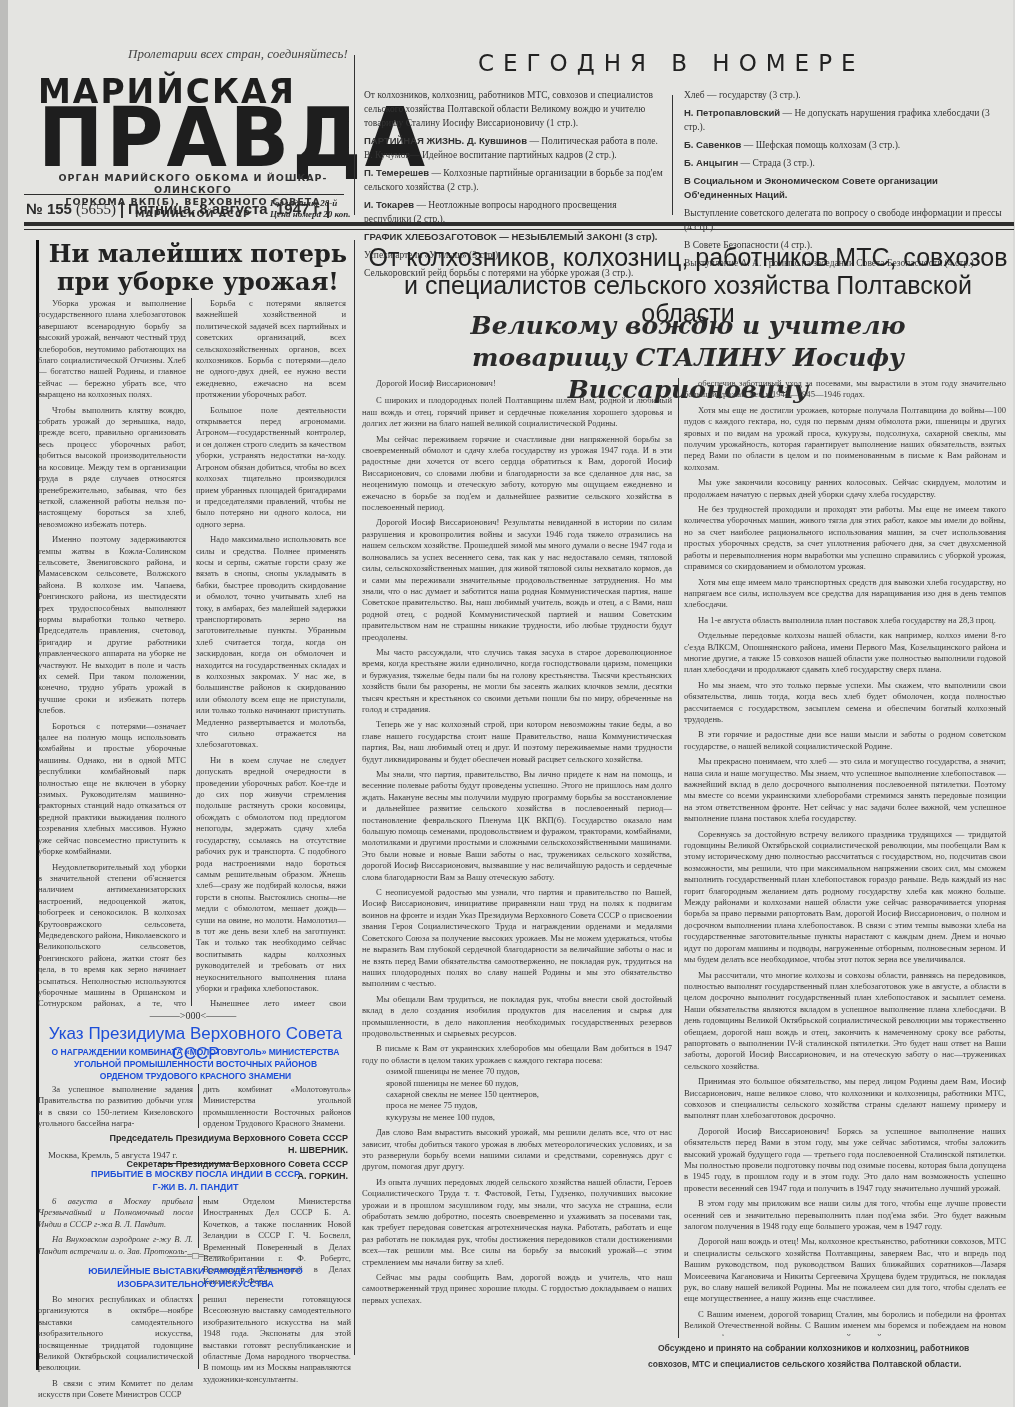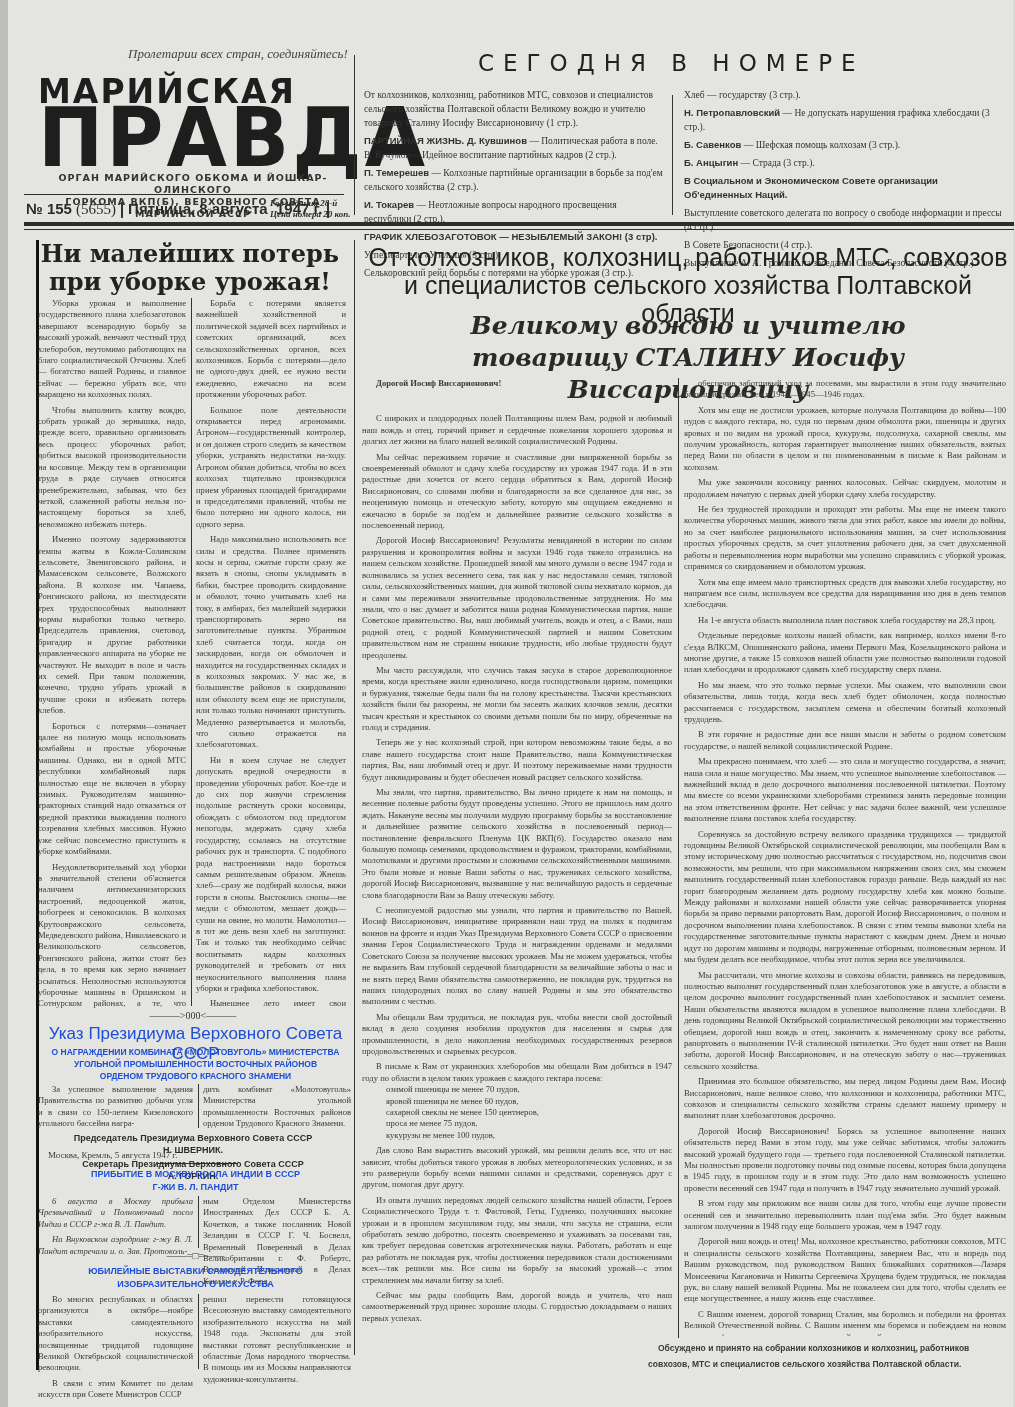--- a/index.html
+++ b/index.html
@@ -14,21 +14,21 @@
   .organ{left:40px;top:172px;width:290px;font-family:"DejaVu Sans",sans-serif;font-weight:bold;font-size:9.5px;line-height:12px;letter-spacing:1px;color:#333;text-align:center;}
   .rule{background:#2d2d2d;}
   .issue{left:18px;top:200px;font-family:"Liberation Sans",sans-serif;font-size:15px;font-weight:bold;color:#2b2b2b;}
   .issue .sep{display:inline-block;width:2px;height:16px;background:#333;vertical-align:middle;margin:0 5px;}
   .price{left:262px;top:198px;font-size:9px;line-height:11px;font-style:italic;font-weight:bold;}
   .today-title{left:470px;top:50px;font-family:"DejaVu Sans",sans-serif;font-size:23px;letter-spacing:9px;color:#222;}
   .toc{font-size:9.5px;line-height:14px;color:#333;}
   .toc p{margin:0 0 4px 0;}
   .toc b{font-family:"Liberation Sans",sans-serif;margin-top:8px;}
   .vline{background:#333;width:1px;}
-  .headline-left{left:32px;top:240px;width:300px;text-align:center;font-family:"DejaVu Serif",serif;font-weight:bold;font-size:24px;line-height:28px;color:#222;}
+  .headline-left{left:40px;top:240px;width:300px;text-align:center;font-family:"DejaVu Serif",serif;font-weight:bold;font-size:24px;line-height:28px;color:#222;}
   .main-head{left:350px;top:243px;width:660px;text-align:center;font-family:"Liberation Sans",sans-serif;font-size:25px;line-height:28px;color:#222;}
   .main-sub{left:350px;top:310px;width:660px;text-align:center;font-family:"DejaVu Serif",serif;font-style:italic;font-weight:bold;font-size:25px;line-height:32px;color:#2a2a2a;}
   .col{font-size:8.6px;line-height:11.4px;text-align:justify;color:#3a3a3a;overflow:hidden;}
   .col p{margin:0;text-indent:14px;}
   .col p.gap{margin-top:4px;}
   .sect-title{text-align:center;font-family:"Liberation Sans",sans-serif;font-weight:bold;color:#1d4ed8;}
   .deco{text-align:center;font-size:10px;color:#333;}
   .sig{font-family:"Liberation Sans",sans-serif;font-weight:bold;font-size:9px;line-height:12px;text-align:right;}
 </style>
 </head>
@@ -105,21 +105,21 @@
     <div>УГОЛЬНОЙ ПРОМЫШЛЕННОСТИ ВОСТОЧНЫХ РАЙОНОВ</div>
     <div>ОРДЕНОМ ТРУДОВОГО КРАСНОГО ЗНАМЕНИ</div>
   </div>
   <div class="abs col" style="left:30px;top:1084px;width:155px;">
       <p>За успешное выполнение задания Правительства по развитию добычи угля и в связи со 150-летием Кизеловского угольного бассейна награ-</p>
     </div>
   <div class="abs vline" style="left:190px;top:1084px;height:44px;"></div>
   <div class="abs col" style="left:195px;top:1084px;width:148px;">
       <p style="text-indent:0">дить комбинат «Молотовуголь» Министерства угольной промышленности Восточных районов орденом Трудового Красного Знамени.</p>
     </div>
-  <div class="abs sig" style="left:30px;top:1132px;width:310px;text-align:center;">
+  <div class="abs sig" style="left:30px;top:1132px;width:310px;">
     <div>Председатель Президиума Верховного Совета СССР</div>
     <div>Н. ШВЕРНИК.</div>
     <div style="margin-top:2px;">Секретарь Президиума Верховного Совета СССР</div>
     <div>А. ГОРКИН.</div>
   </div>
   <div class="abs col" style="left:40px;top:1150px;width:200px;font-size:9px;">Москва, Кремль, 5 августа 1947 г.</div>
   <div class="abs rule" style="left:150px;top:1163px;width:80px;height:1px;"></div>
 
   <div class="abs sect-title" style="left:30px;top:1168px;width:315px;font-size:9px;line-height:13px;">
     <div>ПРИБЫТИЕ В МОСКВУ ПОСЛА ИНДИИ В СССР</div>
@@ -151,21 +151,21 @@
   <div class="abs vline" style="left:346px;top:240px;height:1115px;"></div>
   <div class="abs main-head">
     <div>От колхозников, колхозниц, работников МТС, совхозов</div>
     <div>и специалистов сельского хозяйства Полтавской области</div>
   </div>
   <div class="abs main-sub">
     <div>Великому вождю и учителю</div>
     <div>товарищу СТАЛИНУ Иосифу Виссарионовичу</div>
   </div>
   <div class="abs col" style="left:354px;top:378px;width:310px;height:960px;" id="let-col1">
-      <p style="margin-bottom:24px;font-weight:bold;">Дорогой Иосиф Виссарионович!</p>
+      <p style="margin-bottom:6px;">Дорогой Иосиф Виссарионович!</p>
       <p>С широких и плодородных полей Полтавщины шлем Вам, родной и любимый наш вождь и отец, горячий привет и сердечные пожелания хорошего здоровья и долгих лет жизни на благо нашей великой социалистической Родины.</p>
       <p class="gap">Мы сейчас переживаем горячие и счастливые дни напряженной борьбы за своевременный обмолот и сдачу хлеба государству из урожая 1947 года. И в эти радостные дни хочется от всего сердца обратиться к Вам, дорогой Иосиф Виссарионович, со словами любви и благодарности за все сделанное для нас, за неоценимую помощь и отеческую заботу, которую мы ощущаем ежедневно и ежечасно в борьбе за под'ем и дальнейшее развитие сельского хозяйства в послевоенный период.</p>
       <p class="gap">Дорогой Иосиф Виссарионович! Результаты невиданной в истории по силам разрушения и кровопролития войны и засухи 1946 года тяжело отразились на нашем сельском хозяйстве. Прошедшей зимой мы много думали о весне 1947 года и волновались за успех весеннего сева, так как у нас недоставало семян, тягловой силы, сельскохозяйственных машин, для живой тягловой силы нехватало кормов, да и сами мы переживали значительные продовольственные затруднения. Но мы знали, что о нас думает и заботится наша родная Коммунистическая партия, наше Советское правительство. Вы, наш любимый учитель, вождь и отец, а с Вами, наш родной отец, с родной Коммунистической партией и нашим Советским правительством нам не страшны никакие трудности, ибо любые трудности будут преодолены.</p>
       <p class="gap">Мы часто рассуждали, что случись такая засуха в старое дореволюционное время, когда крестьяне жили единолично, когда господствовали царизм, помещики и буржуазия, тяжелые беды пали бы на голову крестьянства. Тысячи крестьянских хозяйств были бы разорены, не могли бы засеять жалких клочков земли, десятки тысяч крестьян и крестьянок со своими детьми пошли бы по миру, обреченные на голод и страдания.</p>
       <p class="gap">Теперь же у нас колхозный строй, при котором невозможны такие беды, а во главе нашего государства стоит наше Правительство, наша Коммунистическая партия, Вы, наш любимый отец и друг. И поэтому переживаемые нами трудности будут ликвидированы и будет обеспечен новый расцвет сельского хозяйства.</p>
       <p class="gap">Мы знали, что партия, правительство, Вы лично придете к нам на помощь, и весенние полевые работы будут проведены успешно. Этого не пришлось нам долго ждать. Накануне весны мы получили мудрую программу борьбы за восстановление и дальнейшее развитие сельского хозяйства в послевоенный период—постановление февральского Пленума ЦК ВКП(б). Государство оказало нам большую помощь семенами, продовольствием и фуражом, тракторами, комбайнами, молотилками и другими простыми и сложными сельскохозяйственными машинами. Это были новые и новые Ваши заботы о нас, тружениках сельского хозяйства, дорогой Иосиф Виссарионович, вызвавшие у нас величайшую радость и сердечные слова благодарности Вам за Вашу отеческую заботу.</p>
       <p class="gap">С неописуемой радостью мы узнали, что партия и правительство по Вашей, Иосиф Виссарионович, инициативе приравняли наш труд на полях к подвигам воинов на фронте и издан Указ Президиума Верховного Совета СССР о присвоении звания Героя Социалистического Труда и награждении орденами и медалями Советского Союза за получение высоких урожаев. Мы не можем удержаться, чтобы не выразить Вам глубокой сердечной благодарности за величайшие заботы о нас и не взять перед Вами обязательства самоотверженно, не покладая рук, трудиться на наших плодородных полях во славу нашей Родины и мы это обязательство выполним с честью.</p>
       <p class="gap">Мы обещали Вам трудиться, не покладая рук, чтобы внести свой достойный вклад в дело создания изобилия продуктов для населения и сырья для промышленности, в дело накопления необходимых государственных резервов продовольственных и сырьевых ресурсов.</p>
       <p class="gap">В письме к Вам от украинских хлеборобов мы обещали Вам добиться в 1947 году по области в целом таких урожаев с каждого гектара посева:</p>
       <p style="padding-left:24px;text-indent:0;">озимой пшеницы не менее 70 пудов,</p>

